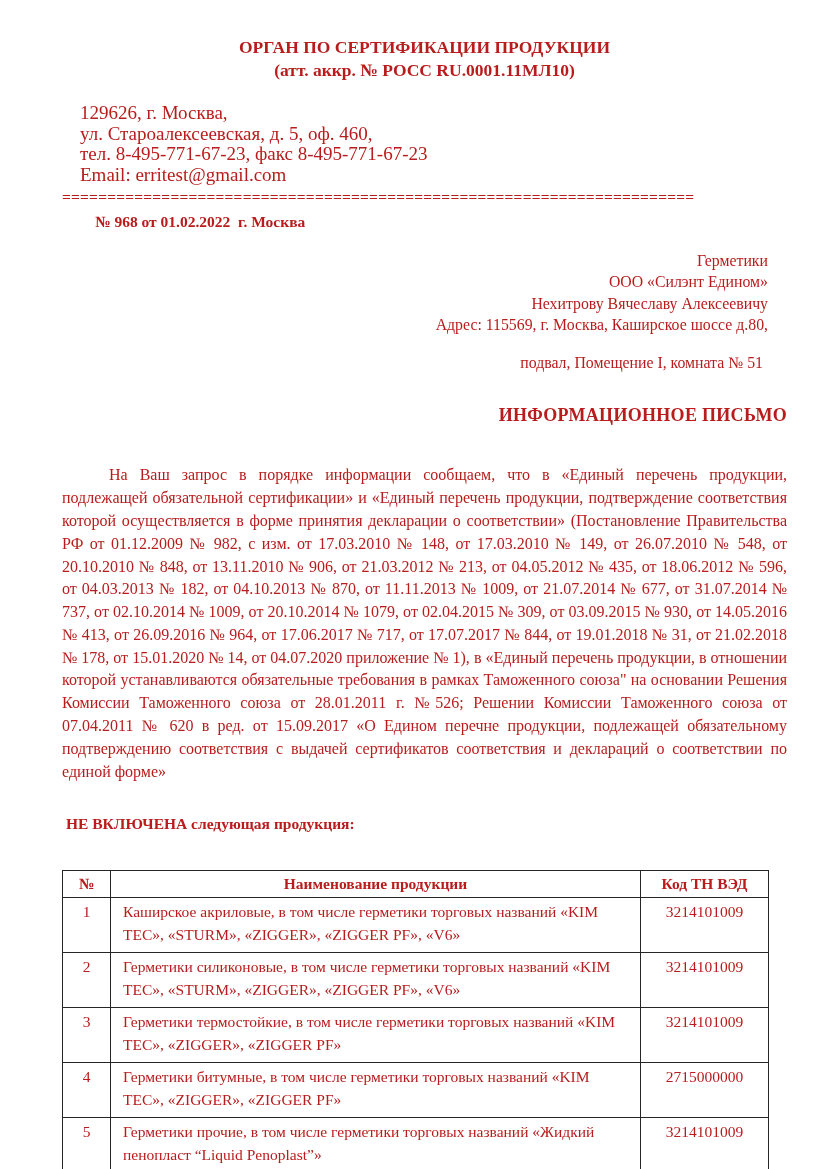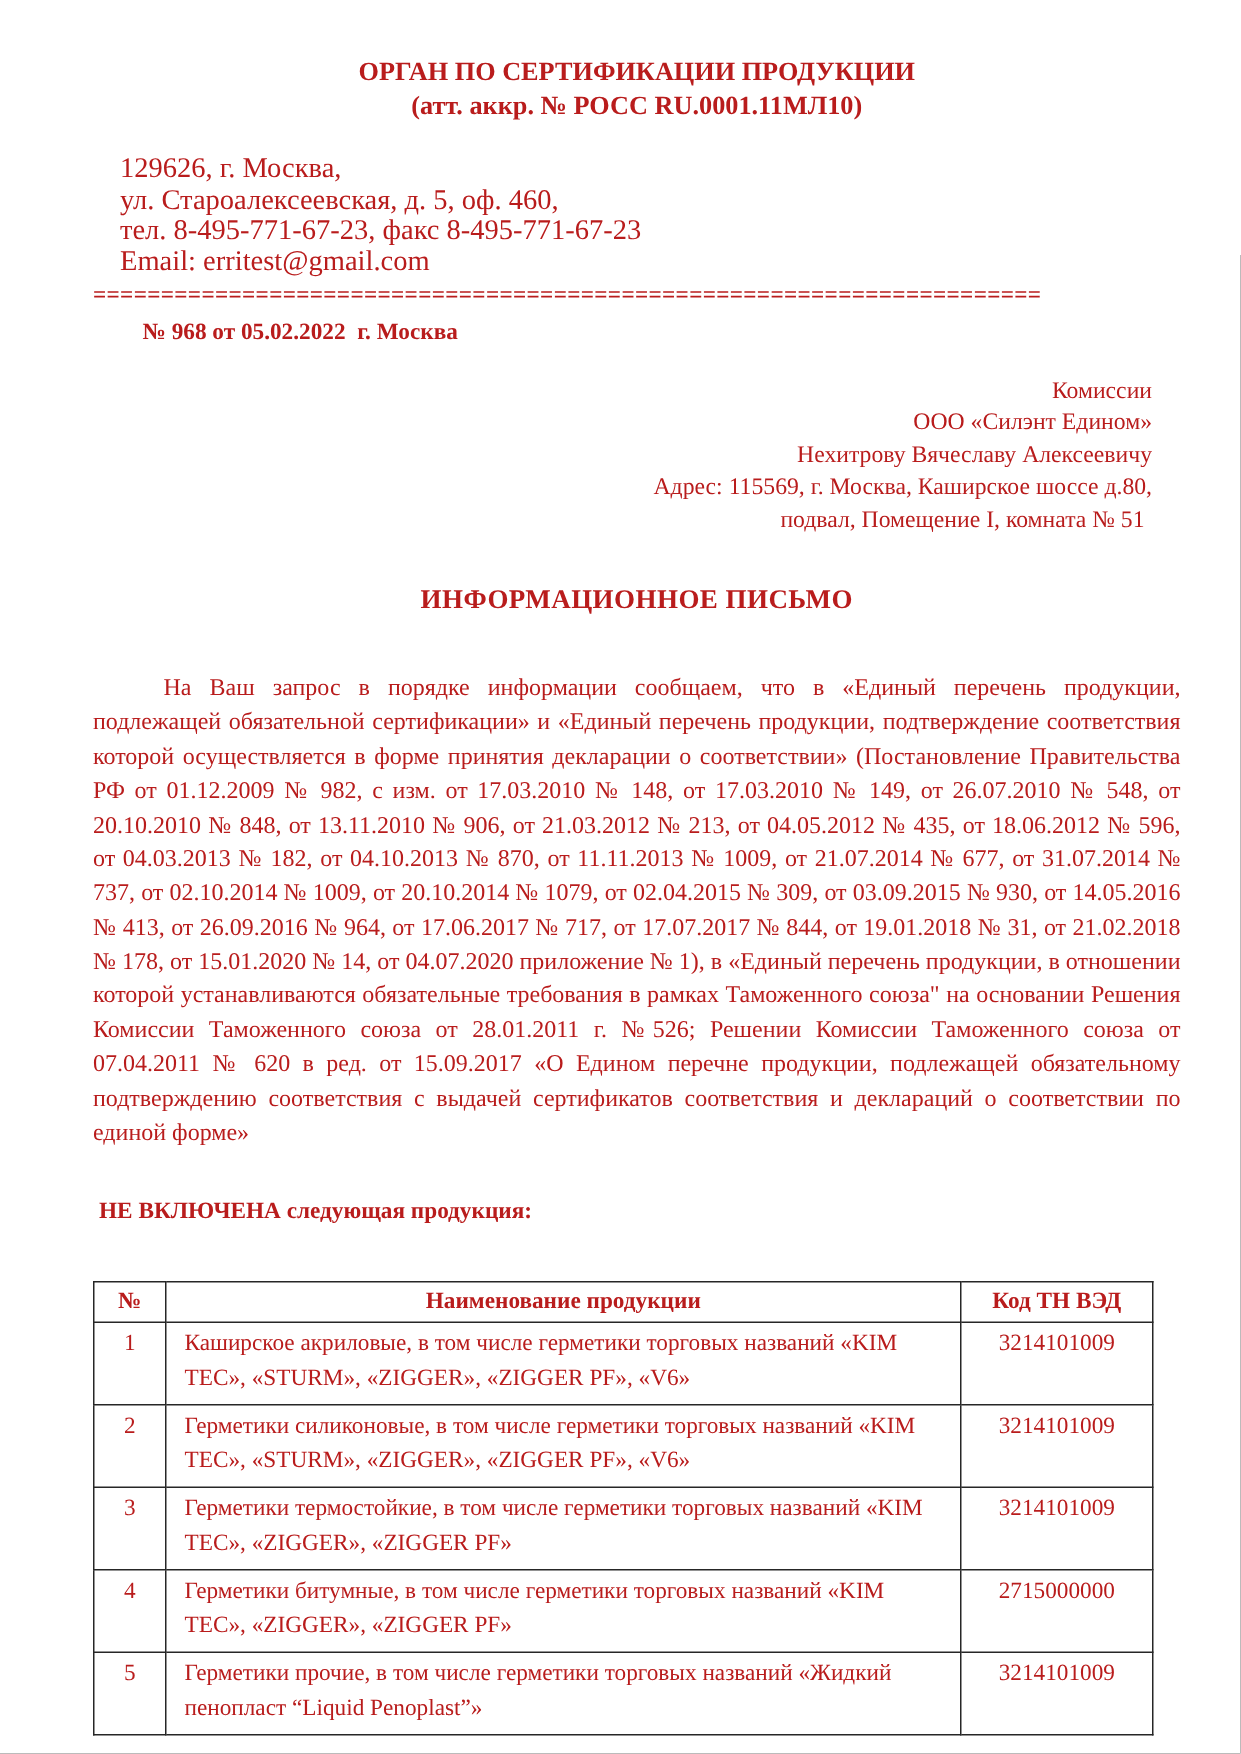--- a/index.html
+++ b/index.html
@@ -22,22 +22,22 @@
     width: 684px;
     overflow: hidden;
     white-space: nowrap;
     font-weight: bold;
     font-size: 15.5px;
     line-height: 15px;
     letter-spacing: 0.2px;
   }
   .ref-line { margin-top: 9px; margin-left: 33px; font-weight: bold; font-size: 15.5px; white-space: pre; }
   .recipient { margin-top: 19px; margin-right: 19px; text-align: right; font-size: 15.8px; line-height: 21.5px; }
-  .recipient .last { padding-right: 5px; }
-  .letter-title { margin-top: 31px; text-align: center; font-weight: bold; font-size: 18px; letter-spacing: 0.3px; line-height: 23px; }
+  .recipient .last { padding-right: 5px; margin-top: 16px; }
+  .letter-title { margin-top: 31px; text-align: right; font-weight: bold; font-size: 18px; letter-spacing: 0.3px; line-height: 23px; }
   .body-par {
     margin-top: 37px;
     text-align: justify;
     text-indent: 47px;
     font-size: 16px;
     line-height: 22.8px;
   }
   .not-included { margin-top: 31px; margin-left: 4px; font-weight: bold; font-size: 15.5px; line-height: 20px; }
   table.products {
     margin-top: 36px;
@@ -71,24 +71,24 @@
 
   <div class="address">
     <div>129626, г. Москва,</div>
     <div>ул. Староалексеевская, д. 5, оф. 460,</div>
     <div>тел. 8-495-771-67-23, факс 8-495-771-67-23</div>
     <div>Email: erritest@gmail.com</div>
   </div>
 
   <div class="separator">======================================================================</div>
 
-  <div class="ref-line">№ 968 от 05.02.2022  г. Москва</div>
+  <div class="ref-line">№ 968 от 01.02.2022  г. Москва</div>
 
   <div class="recipient">
-    <div>Комиссии</div>
+    <div>Герметики</div>
     <div>ООО «Силэнт Едином»</div>
     <div>Нехитрову Вячеславу Алексеевичу</div>
     <div>Адрес: 115569, г. Москва, Каширское шоссе д.80,</div>
     <div class="last">подвал, Помещение I, комната № 51</div>
   </div>
 
   <div class="letter-title">ИНФОРМАЦИОННОЕ ПИСЬМО</div>
 
   <div class="body-par">На Ваш запрос в порядке информации сообщаем, что в «Единый перечень продукции, подлежащей обязательной сертификации» и «Единый перечень продукции, подтверждение соответствия которой осуществляется в форме принятия декларации о соответствии» (Постановление Правительства РФ от 01.12.2009 № 982, с изм. от 17.03.2010 № 148, от 17.03.2010 № 149, от 26.07.2010 № 548, от 20.10.2010 № 848, от 13.11.2010 № 906, от 21.03.2012 № 213, от 04.05.2012 № 435, от 18.06.2012 № 596, от 04.03.2013 № 182, от 04.10.2013 № 870, от 11.11.2013 № 1009, от 21.07.2014 № 677, от 31.07.2014 № 737, от 02.10.2014 № 1009, от 20.10.2014 № 1079, от 02.04.2015 № 309, от 03.09.2015 № 930, от 14.05.2016 № 413, от 26.09.2016 № 964, от 17.06.2017 № 717, от 17.07.2017 № 844, от 19.01.2018 № 31, от 21.02.2018 № 178, от 15.01.2020 № 14,  от 04.07.2020 приложение № 1), в «Единый перечень продукции, в отношении которой устанавливаются обязательные требования в рамках Таможенного союза" на основании Решения Комиссии Таможенного союза от 28.01.2011 г. №526; Решении Комиссии Таможенного союза от 07.04.2011 № 620 в ред. от 15.09.2017 «О Едином перечне продукции, подлежащей обязательному подтверждению соответствия с выдачей сертификатов соответствия и деклараций о соответствии по единой форме»</div>
 

